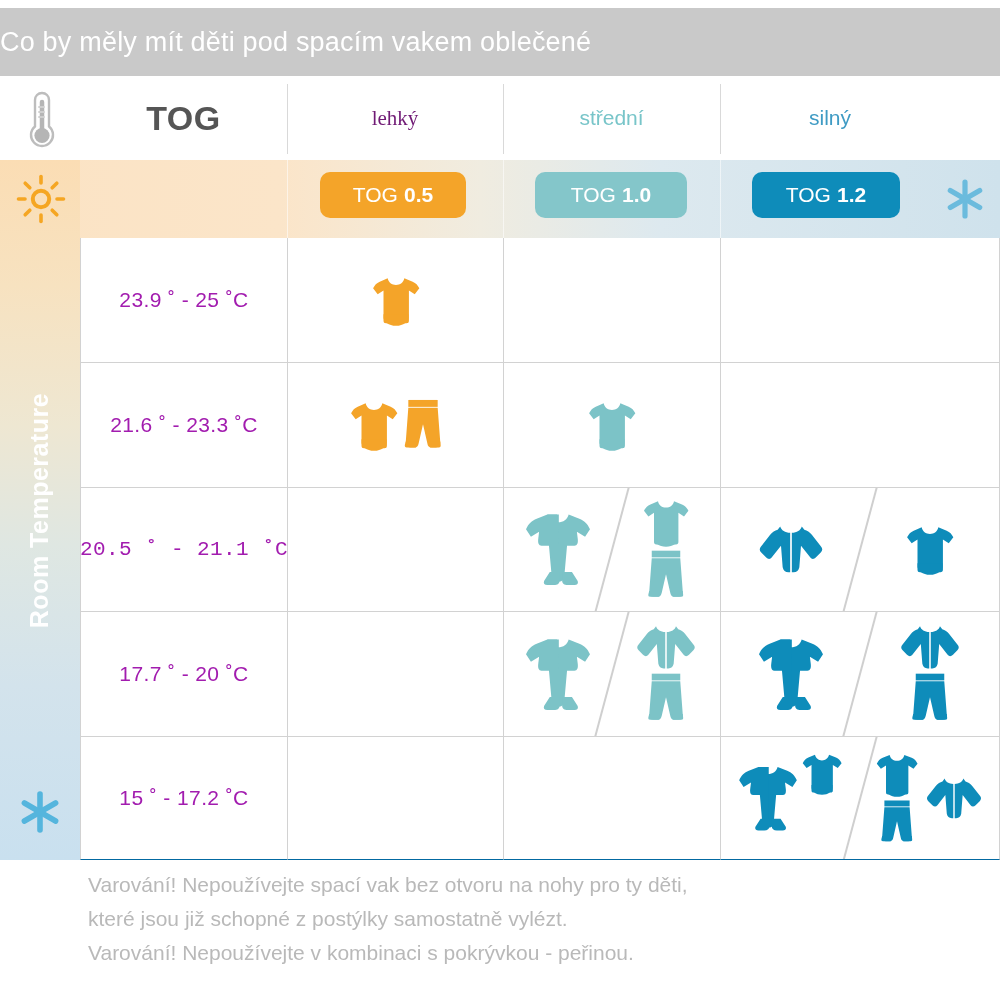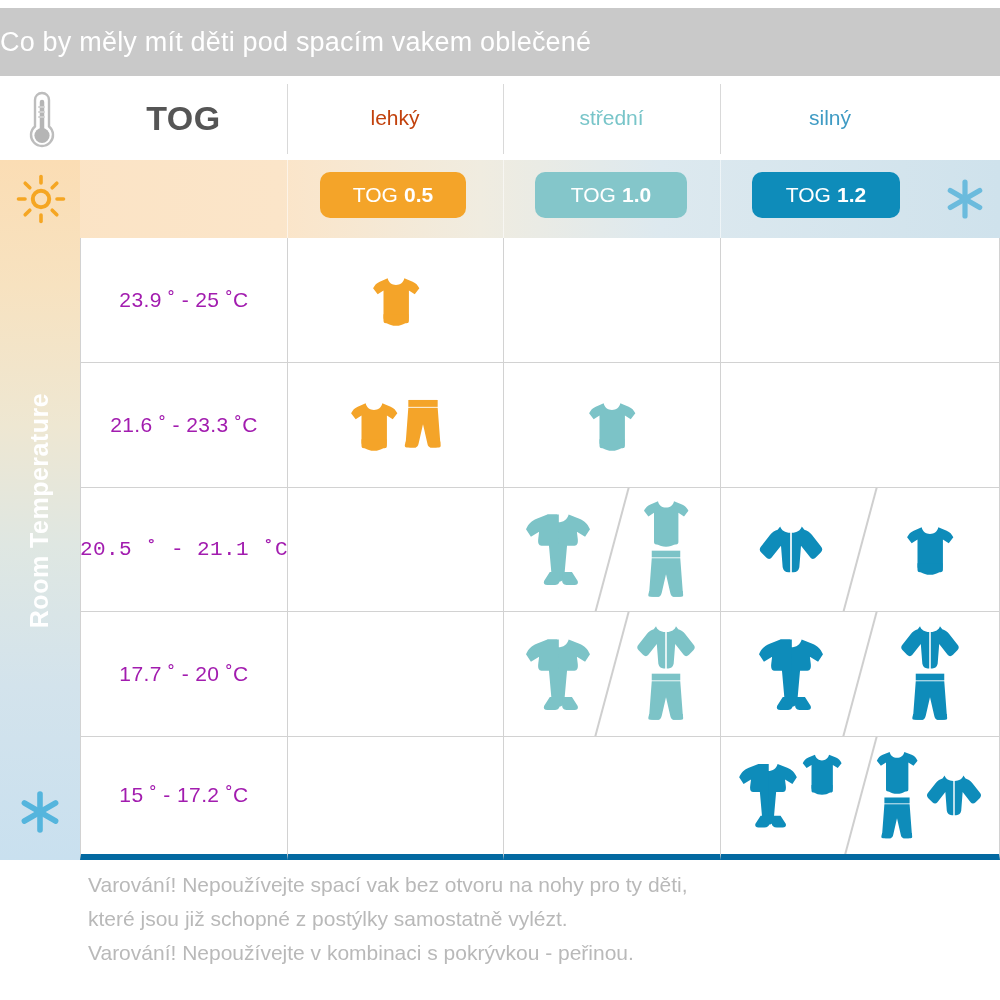--- a/index.html
+++ b/index.html
@@ -37,21 +37,21 @@
   .hcell {
     position:absolute; top:0; height:84px;
     display:flex; align-items:center; justify-content:center;
   }
   .hcell.sep::before{
     content:""; position:absolute; left:0; top:8px; bottom:6px; width:1px;
     background:#d9d9d9;
   }
   .tog-word{ font-size:34px; font-weight:bold; color:#555555; letter-spacing:.5px;}
   .colname{ font-size:21px; font-weight:400; }
-  .colname.c0{ color:#c2410c; }
+  .colname.c0{ color:#701a75;font-family:Liberation Serif, serif; }
   .colname.c1{ color:#78c5c9; }
   .colname.c2{ color:#3f9bc4; }
 
   .thermo{ position:absolute; left:24px; top:14px; width:36px; height:58px; }
 
   
   .band{
     position:absolute; left:0; top:160px; width:1000px; height:78px;
     background:linear-gradient(to right,#fbe3c4 0%,#fbe5c9 28%,#f0ece0 48%,#dde9ef 66%,#cfe2ec 100%);
   }
@@ -91,21 +91,21 @@
   .grid{ position:absolute; left:80px; top:238px; width:920px; height:622px; }
   .row{ position:absolute; left:0; width:920px; height:124.4px; }
   .cell{
     position:absolute; top:0; height:124.4px; background:#ffffff;
     border-top:1px solid #d2d2d2; border-left:1px solid #d2d2d2;
     display:flex; align-items:center; justify-content:center;
     overflow:hidden;
   }
   .cell.last{ border-right:1px solid #d2d2d2; }
   .row.first .cell{ border-top:none; }
-  .row.lastrow .cell{ border-bottom:6px solid #0369a1; }
+  .row.lastrow .cell{ border-bottom:1px solid #0369a1; }
   .tempcell{ font-size:21px; color:#a21caf; letter-spacing:.4px; white-space:nowrap; }
 
   .pairwrap{ position:relative; width:100%; height:100%; display:flex; align-items:center; }
   .half{ position:relative; width:50%; height:100%; display:flex; align-items:center; justify-content:center; gap:4px; }
   .diag{
     position:absolute; left:50%; top:-6px; width:2px; height:136px;
     background:#cfcfcf; transform:translateX(-50%) rotate(15deg); transform-origin:center;
   }
   .grp{ display:flex; align-items:center; justify-content:center; gap:5px; }
   .col2{ display:flex; flex-direction:column; align-items:center; gap:2px; }

